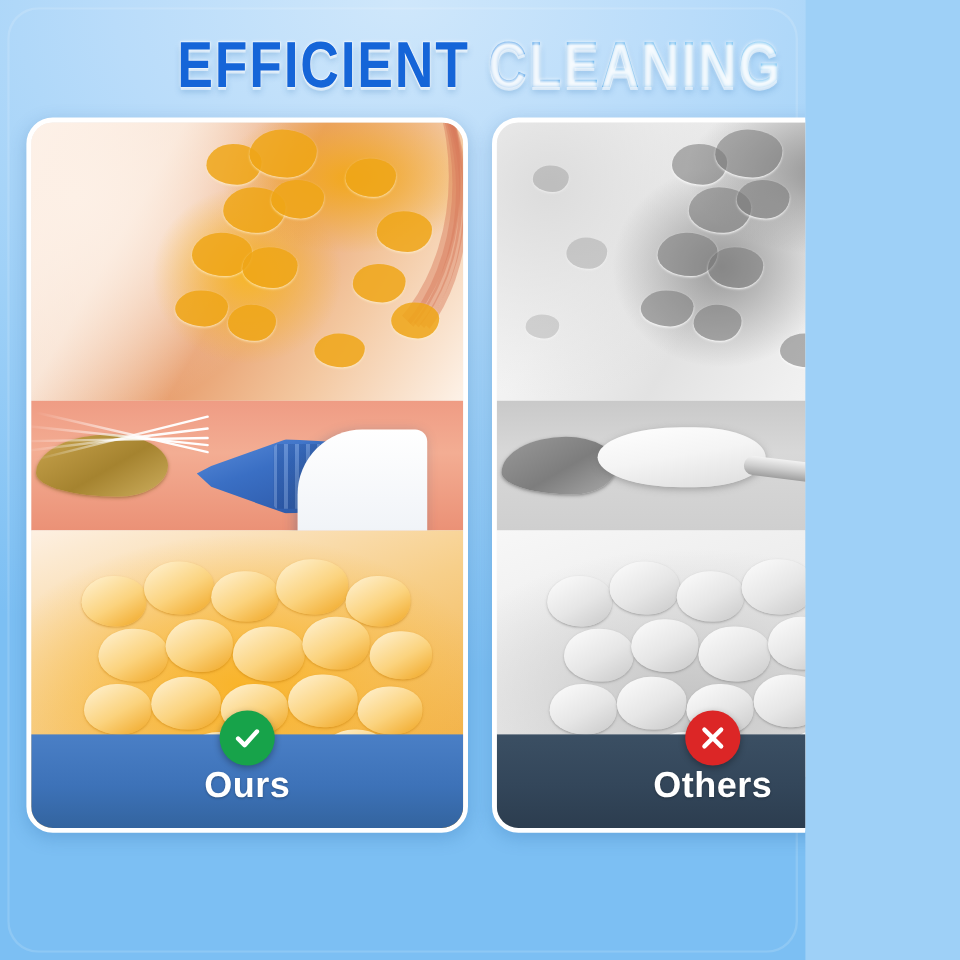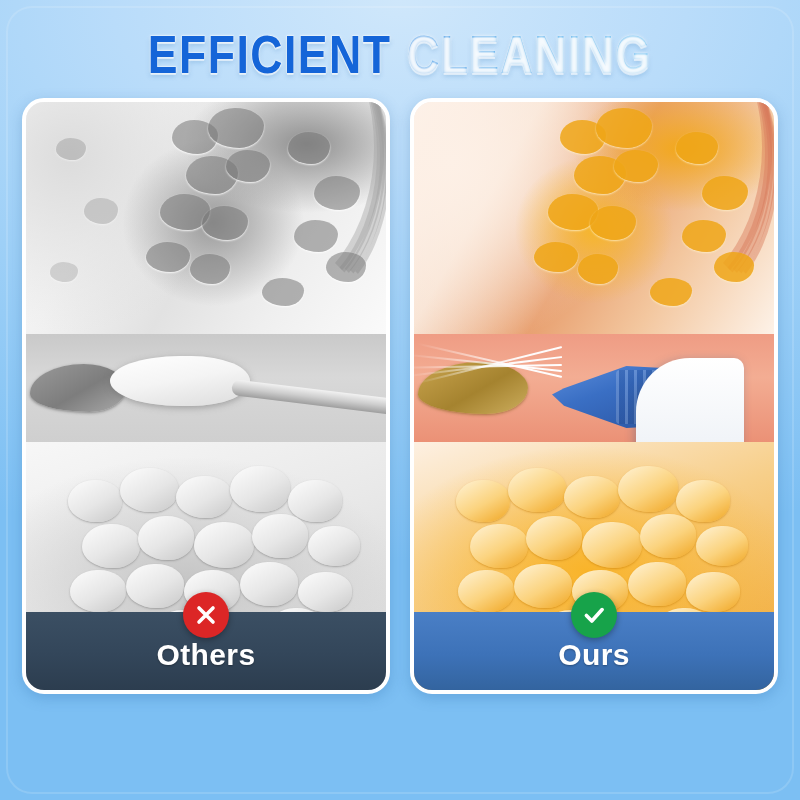--- a/index.html
+++ b/index.html
@@ -8,21 +8,21 @@
   body {
     width: 800px;
     height: 800px;
     overflow: hidden;
     font-family: "Liberation Sans", sans-serif;
     background: #9ed0f7;
   }
 
   .poster {
     position: relative;
-    width: 800px;
+    width: 671px;
     height: 800px;
     background:
       radial-gradient(ellipse 120% 70% at 50% 0%, #cfe7fb 0%, #b9dcfa 30%, #9ed0f7 60%, #7cbff3 100%),
       linear-gradient(180deg, #c6e3fb 0%, #a9d6f8 45%, #6fb7f2 100%);
     overflow: hidden;
   }
 
   
   .poster-frame {
     position: absolute;
@@ -314,20 +314,99 @@
 <div class="poster">
   <div class="poster-frame"></div>
 
   <div class="title-wrap">
     <div class="title">
       <span class="w1">EFFICIENT</span><span class="sp"></span><span class="w2">CLEANING</span>
     </div>
   </div>
 
   <div class="panels">
+
+    <div class="panel color">
+      <div class="panel-art">
+
+        <div class="zone-top">
+          <div class="striations">
+            <div class="stria" style="left:108px; top:-120px; width:250px; height:330px; border-width:10px;"></div>
+            <div class="stria" style="left:126px; top:-108px; width:232px; height:318px; border-width:7px;"></div>
+            <div class="stria" style="left:146px; top:-96px;  width:214px; height:304px; border-width:6px;"></div>
+            <div class="stria" style="left:166px; top:-84px;  width:196px; height:290px; border-width:5px;"></div>
+            <div class="stria" style="left:186px; top:-72px;  width:178px; height:276px; border-width:4px;"></div>
+          </div>
+          <div class="blob" style="left:146px; top:18px;  width:46px; height:34px;"></div>
+          <div class="blob" style="left:182px; top:6px;   width:56px; height:40px;"></div>
+          <div class="blob" style="left:160px; top:54px;  width:52px; height:38px;"></div>
+          <div class="blob" style="left:200px; top:48px;  width:44px; height:32px;"></div>
+          <div class="blob" style="left:134px; top:92px;  width:50px; height:36px;"></div>
+          <div class="blob" style="left:176px; top:104px; width:46px; height:34px;"></div>
+          <div class="blob" style="left:120px; top:140px; width:44px; height:30px;"></div>
+          <div class="blob" style="left:164px; top:152px; width:40px; height:30px;"></div>
+          <div class="blob" style="left:262px; top:30px;  width:42px; height:32px;"></div>
+          <div class="blob" style="left:288px; top:74px;  width:46px; height:34px;"></div>
+          <div class="blob" style="left:268px; top:118px; width:44px; height:32px;"></div>
+          <div class="blob" style="left:300px; top:150px; width:40px; height:30px;"></div>
+          <div class="blob" style="left:236px; top:176px; width:42px; height:28px;"></div>
+        </div>
+
+        <div class="zone-mid">
+          <div class="wax-lump-color"></div>
+
+          <div class="streams">
+            <div class="stream" style="right:92px; top:12px; width:150px; transform:rotate(-14deg);"></div>
+            <div class="stream" style="right:92px; top:22px; width:158px; transform:rotate(-7deg);"></div>
+            <div class="stream" style="right:92px; top:30px; width:162px; transform:rotate(-1deg);"></div>
+            <div class="stream" style="right:92px; top:36px; width:156px; transform:rotate(6deg);"></div>
+            <div class="stream" style="right:92px; top:42px; width:148px; transform:rotate(13deg);"></div>
+          </div>
+
+          <div class="nozzle">
+            <div class="nozzle-cone"></div>
+            <div class="nozzle-ridges"></div>
+            <div class="nozzle-collar"></div>
+            <div class="handle"></div>
+          </div>
+        </div>
+
+        <div class="zone-bottom">
+          <div class="pebble" style="left:42px;  top:38px;  width:54px; height:42px;"></div>
+          <div class="pebble" style="left:94px;  top:26px;  width:58px; height:44px;"></div>
+          <div class="pebble" style="left:150px; top:34px;  width:56px; height:42px;"></div>
+          <div class="pebble" style="left:204px; top:24px;  width:60px; height:46px;"></div>
+          <div class="pebble" style="left:262px; top:38px;  width:54px; height:42px;"></div>
+          <div class="pebble" style="left:56px;  top:82px;  width:58px; height:44px;"></div>
+          <div class="pebble" style="left:112px; top:74px;  width:56px; height:44px;"></div>
+          <div class="pebble" style="left:168px; top:80px;  width:60px; height:46px;"></div>
+          <div class="pebble" style="left:226px; top:72px;  width:56px; height:44px;"></div>
+          <div class="pebble" style="left:282px; top:84px;  width:52px; height:40px;"></div>
+          <div class="pebble" style="left:44px;  top:128px; width:56px; height:42px;"></div>
+          <div class="pebble" style="left:100px; top:122px; width:58px; height:44px;"></div>
+          <div class="pebble" style="left:158px; top:128px; width:56px; height:42px;"></div>
+          <div class="pebble" style="left:214px; top:120px; width:58px; height:44px;"></div>
+          <div class="pebble" style="left:272px; top:130px; width:54px; height:40px;"></div>
+          <div class="pebble" style="left:70px;  top:172px; width:56px; height:42px;"></div>
+          <div class="pebble" style="left:128px; top:168px; width:58px; height:42px;"></div>
+          <div class="pebble" style="left:186px; top:174px; width:54px; height:40px;"></div>
+          <div class="pebble" style="left:242px; top:166px; width:56px; height:42px;"></div>
+        </div>
+      </div>
+
+      <div class="badge check">
+        <svg width="26" height="26" viewBox="0 0 24 24">
+          <path d="M5 12.5 L10 17.5 L19.5 7" fill="none" stroke="#ffffff" stroke-width="3.4" stroke-linecap="round" stroke-linejoin="round"></path>
+        </svg>
+      </div>
+
+      <div class="label-bar ours">
+        <span class="label-text">Ours</span>
+      </div>
+    </div>
 
     <div class="panel gray">
       <div class="panel-art">
 
         <div class="zone-top">
           <div class="striations">
             <div class="stria" style="left:108px; top:-120px; width:250px; height:330px; border-width:10px;"></div>
             <div class="stria" style="left:126px; top:-108px; width:232px; height:318px; border-width:7px;"></div>
             <div class="stria" style="left:146px; top:-96px;  width:214px; height:304px; border-width:6px;"></div>
             <div class="stria" style="left:166px; top:-84px;  width:196px; height:290px; border-width:5px;"></div>
@@ -383,94 +462,15 @@
       <div class="badge x">
         <svg width="24" height="24" viewBox="0 0 24 24">
           <path d="M5 5 L19 19 M19 5 L5 19" stroke="#ffffff" stroke-width="3.6" stroke-linecap="round"></path>
         </svg>
       </div>
 
       <div class="label-bar others">
         <span class="label-text">Others</span>
       </div>
     </div>
-
-    <div class="panel color">
-      <div class="panel-art">
-
-        <div class="zone-top">
-          <div class="striations">
-            <div class="stria" style="left:108px; top:-120px; width:250px; height:330px; border-width:10px;"></div>
-            <div class="stria" style="left:126px; top:-108px; width:232px; height:318px; border-width:7px;"></div>
-            <div class="stria" style="left:146px; top:-96px;  width:214px; height:304px; border-width:6px;"></div>
-            <div class="stria" style="left:166px; top:-84px;  width:196px; height:290px; border-width:5px;"></div>
-            <div class="stria" style="left:186px; top:-72px;  width:178px; height:276px; border-width:4px;"></div>
-          </div>
-          <div class="blob" style="left:146px; top:18px;  width:46px; height:34px;"></div>
-          <div class="blob" style="left:182px; top:6px;   width:56px; height:40px;"></div>
-          <div class="blob" style="left:160px; top:54px;  width:52px; height:38px;"></div>
-          <div class="blob" style="left:200px; top:48px;  width:44px; height:32px;"></div>
-          <div class="blob" style="left:134px; top:92px;  width:50px; height:36px;"></div>
-          <div class="blob" style="left:176px; top:104px; width:46px; height:34px;"></div>
-          <div class="blob" style="left:120px; top:140px; width:44px; height:30px;"></div>
-          <div class="blob" style="left:164px; top:152px; width:40px; height:30px;"></div>
-          <div class="blob" style="left:262px; top:30px;  width:42px; height:32px;"></div>
-          <div class="blob" style="left:288px; top:74px;  width:46px; height:34px;"></div>
-          <div class="blob" style="left:268px; top:118px; width:44px; height:32px;"></div>
-          <div class="blob" style="left:300px; top:150px; width:40px; height:30px;"></div>
-          <div class="blob" style="left:236px; top:176px; width:42px; height:28px;"></div>
-        </div>
-
-        <div class="zone-mid">
-          <div class="wax-lump-color"></div>
-
-          <div class="streams">
-            <div class="stream" style="right:92px; top:12px; width:150px; transform:rotate(-14deg);"></div>
-            <div class="stream" style="right:92px; top:22px; width:158px; transform:rotate(-7deg);"></div>
-            <div class="stream" style="right:92px; top:30px; width:162px; transform:rotate(-1deg);"></div>
-            <div class="stream" style="right:92px; top:36px; width:156px; transform:rotate(6deg);"></div>
-            <div class="stream" style="right:92px; top:42px; width:148px; transform:rotate(13deg);"></div>
-          </div>
-
-          <div class="nozzle">
-            <div class="nozzle-cone"></div>
-            <div class="nozzle-ridges"></div>
-            <div class="nozzle-collar"></div>
-            <div class="handle"></div>
-          </div>
-        </div>
-
-        <div class="zone-bottom">
-          <div class="pebble" style="left:42px;  top:38px;  width:54px; height:42px;"></div>
-          <div class="pebble" style="left:94px;  top:26px;  width:58px; height:44px;"></div>
-          <div class="pebble" style="left:150px; top:34px;  width:56px; height:42px;"></div>
-          <div class="pebble" style="left:204px; top:24px;  width:60px; height:46px;"></div>
-          <div class="pebble" style="left:262px; top:38px;  width:54px; height:42px;"></div>
-          <div class="pebble" style="left:56px;  top:82px;  width:58px; height:44px;"></div>
-          <div class="pebble" style="left:112px; top:74px;  width:56px; height:44px;"></div>
-          <div class="pebble" style="left:168px; top:80px;  width:60px; height:46px;"></div>
-          <div class="pebble" style="left:226px; top:72px;  width:56px; height:44px;"></div>
-          <div class="pebble" style="left:282px; top:84px;  width:52px; height:40px;"></div>
-          <div class="pebble" style="left:44px;  top:128px; width:56px; height:42px;"></div>
-          <div class="pebble" style="left:100px; top:122px; width:58px; height:44px;"></div>
-          <div class="pebble" style="left:158px; top:128px; width:56px; height:42px;"></div>
-          <div class="pebble" style="left:214px; top:120px; width:58px; height:44px;"></div>
-          <div class="pebble" style="left:272px; top:130px; width:54px; height:40px;"></div>
-          <div class="pebble" style="left:70px;  top:172px; width:56px; height:42px;"></div>
-          <div class="pebble" style="left:128px; top:168px; width:58px; height:42px;"></div>
-          <div class="pebble" style="left:186px; top:174px; width:54px; height:40px;"></div>
-          <div class="pebble" style="left:242px; top:166px; width:56px; height:42px;"></div>
-        </div>
-      </div>
-
-      <div class="badge check">
-        <svg width="26" height="26" viewBox="0 0 24 24">
-          <path d="M5 12.5 L10 17.5 L19.5 7" fill="none" stroke="#ffffff" stroke-width="3.4" stroke-linecap="round" stroke-linejoin="round"></path>
-        </svg>
-      </div>
-
-      <div class="label-bar ours">
-        <span class="label-text">Ours</span>
-      </div>
-    </div>
   </div>
 
 </div>
 
 </body></html>

